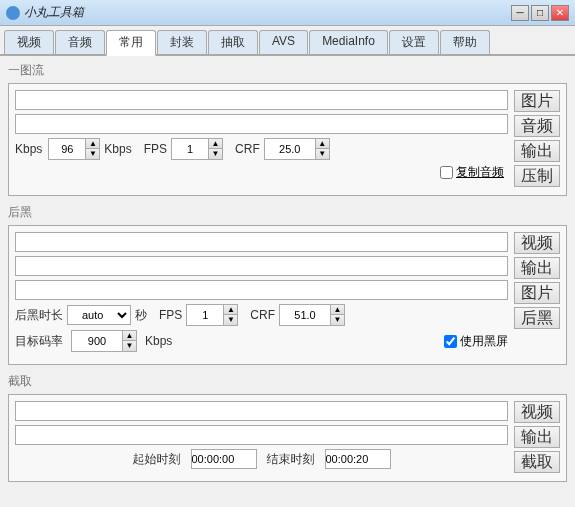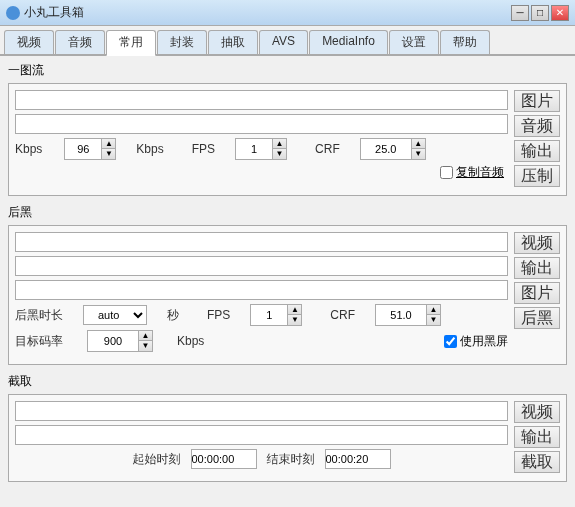--- a/index.html
+++ b/index.html
@@ -17,20 +17,21 @@
       display: flex;
       align-items: center;
       padding: 0 6px;
       border-bottom: 1px solid #aaa;
       justify-content: space-between;
     }
     .title-bar-left {
       display: flex;
       align-items: center;
       gap: 4px;
+      font-style: italic;
     }
     .title-icon {
       width: 14px;
       height: 14px;
       background: #4a90d9;
       border-radius: 50%;
       display: inline-block;
     }
     .title-text {
       font-size: 12px;
@@ -83,35 +84,35 @@
       padding: 6px 8px;
       height: calc(507px - 26px - 32px);
       overflow-y: auto;
     }
 
     .section {
       margin-bottom: 8px;
     }
     .section-title {
       font-size: 12px;
-      color: #000000;
+      color: #737373;
       margin-bottom: 4px;
       font-weight: normal;
     }
     .section-box {
       border: 1px solid #aaa;
       background: #f8f8f8;
       padding: 6px 6px 8px 6px;
     }
 
     .row {
       display: flex;
       align-items: center;
       margin-bottom: 4px;
-      gap: 20px;
+      gap: 4px;
     }
     .input-field {
       height: 20px;
       border: 1px solid #aaa;
       background: white;
       flex: 1;
       padding: 0 3px;
       font-size: 11px;
     }
     .btn {

